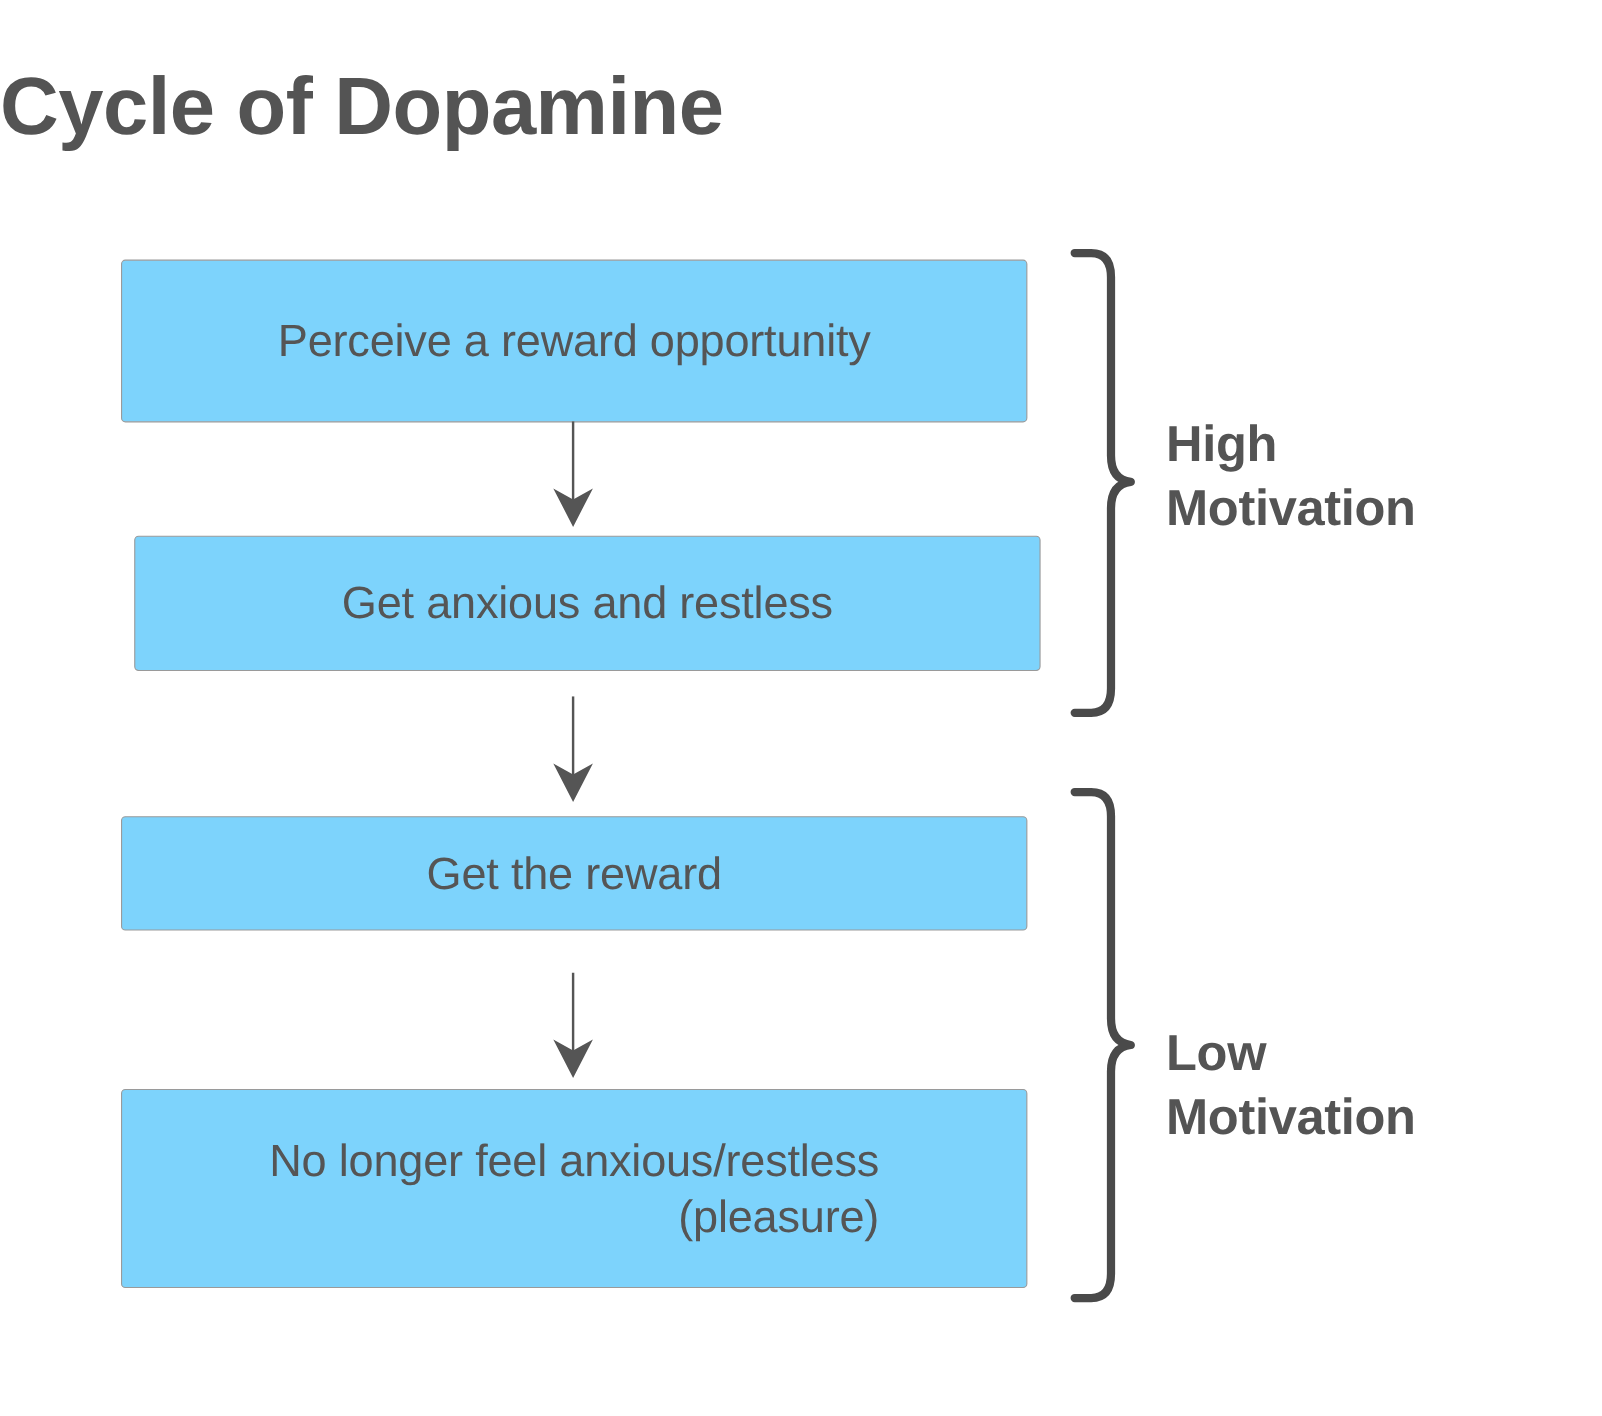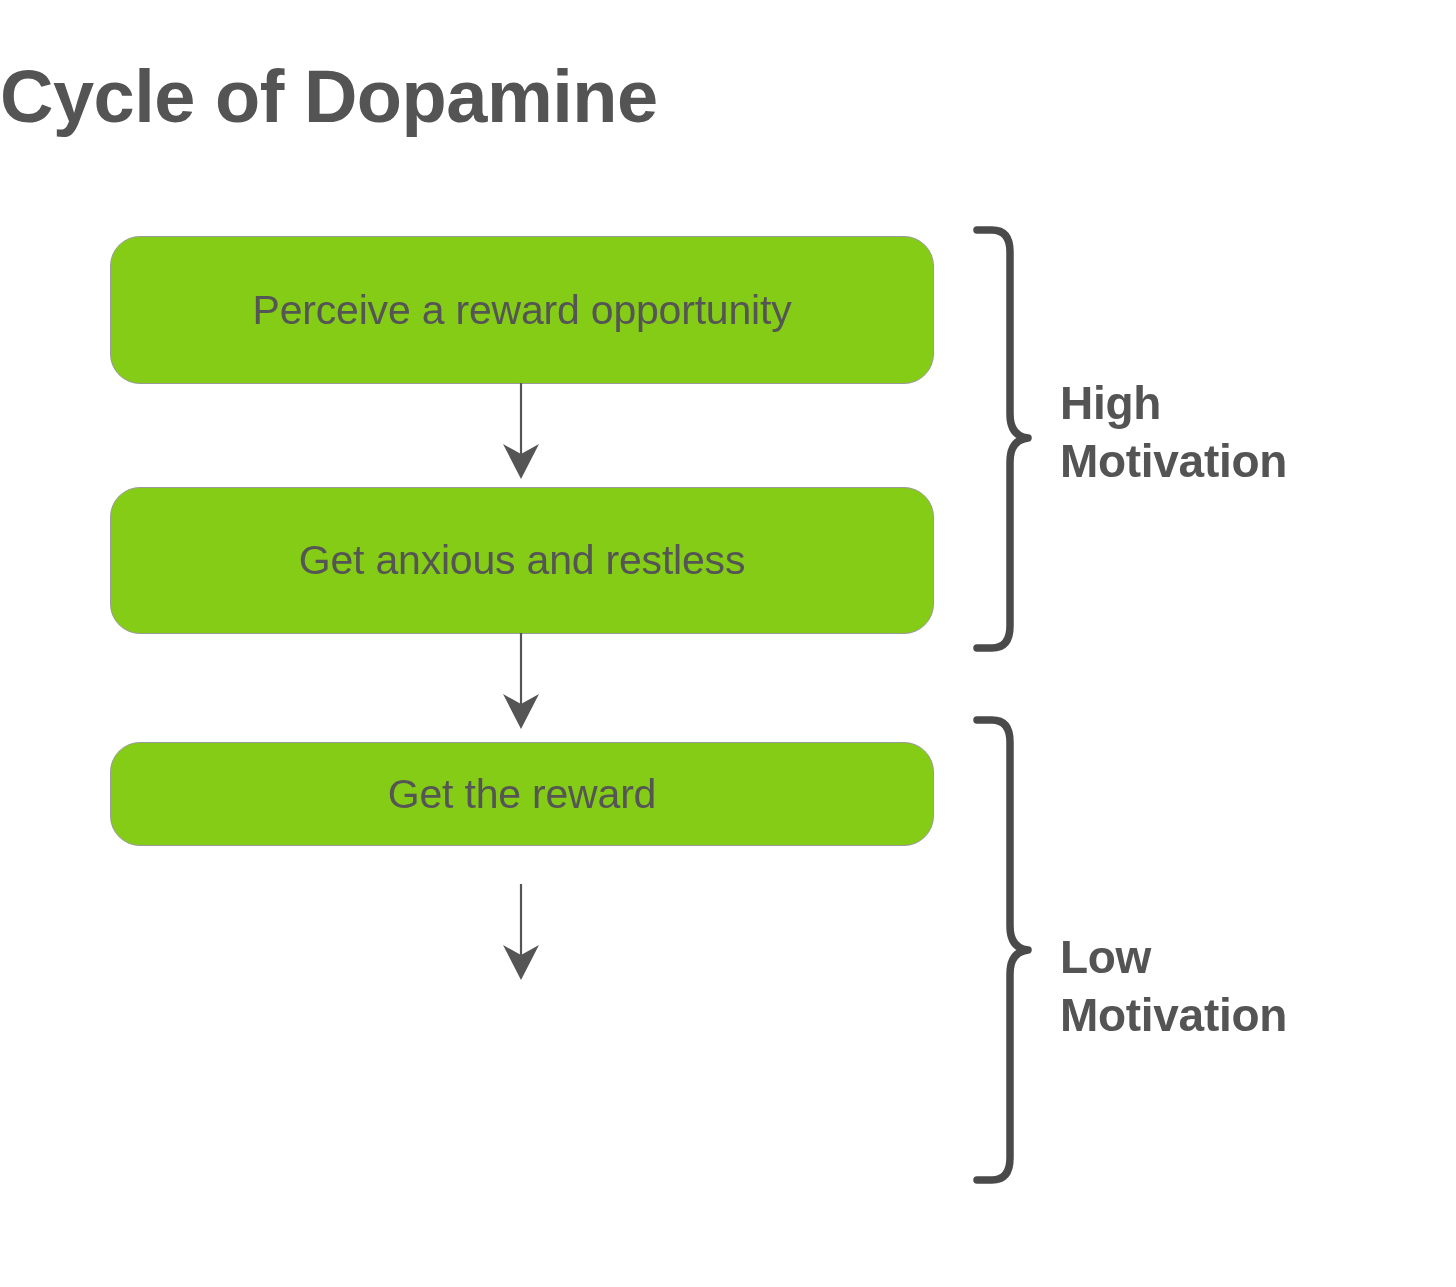--- a/index.html
+++ b/index.html
@@ -33,38 +33,38 @@
     white-space: nowrap;
   }
 
   
   .flow-box {
     position: absolute;
     left: 110px;
     width: 824px;
     box-sizing: border-box;
     border: 1.4px solid #9a9a9a;
-    border-radius: 30px;
-    background: #84cc16;
+    border-radius: 4px;
+    background: #7dd3fc;
     display: flex;
     align-items: center;
     justify-content: center;
     text-align: right;
   }
   .flow-box .box-label {
     font-size: 41px;
     color: #555555;
     line-height: 1.22;
     padding: 0 22px;
     font-weight: normal;
     letter-spacing: -0.2px;
   }
 
   #box-1 { top: 236px;  height: 148px; }
-  #box-2 { top: 487px;  height: 147px; }
+  #box-2 { top: 487px;  height: 123px; margin-left: 12px; }
   #box-3 { top: 742px;  height: 104px; }
   #box-4 { top: 990px;  height: 181px; }
 
   
   .arrow {
     position: absolute;
     left: 495px;
     width: 52px;
   }
   #arrow-1 { top: 383px; height: 96px; }
@@ -131,20 +131,27 @@
     <span class="box-label">Get the reward</span>
   </div>
 
   <div class="arrow" id="arrow-3">
     <svg viewBox="0 0 52 96" preserveAspectRatio="none" aria-hidden="true">
       <line x1="26" y1="0" x2="26" y2="92" stroke="#555555" stroke-width="2.2"></line>
       <path d="M 26 96 L 8 61 L 26 71 L 44 61 Z" fill="#555555"></path>
     </svg>
   </div>
 
+  <div class="flow-box" id="box-4">
+    <span class="box-label">
+      <span class="line">No longer feel anxious/restless</span>
+      <br>
+      <span class="line">(pleasure)</span>
+    </span>
+  </div>
 
   <div class="bracket" id="bracket-high">
     <svg viewBox="0 0 80 428" preserveAspectRatio="none" aria-hidden="true">
       <path d="M 5 4
                L 20 4
                Q 38 4 38 26
                L 38 188
                Q 38 210 56 212
                Q 38 214 38 236
                L 38 400

